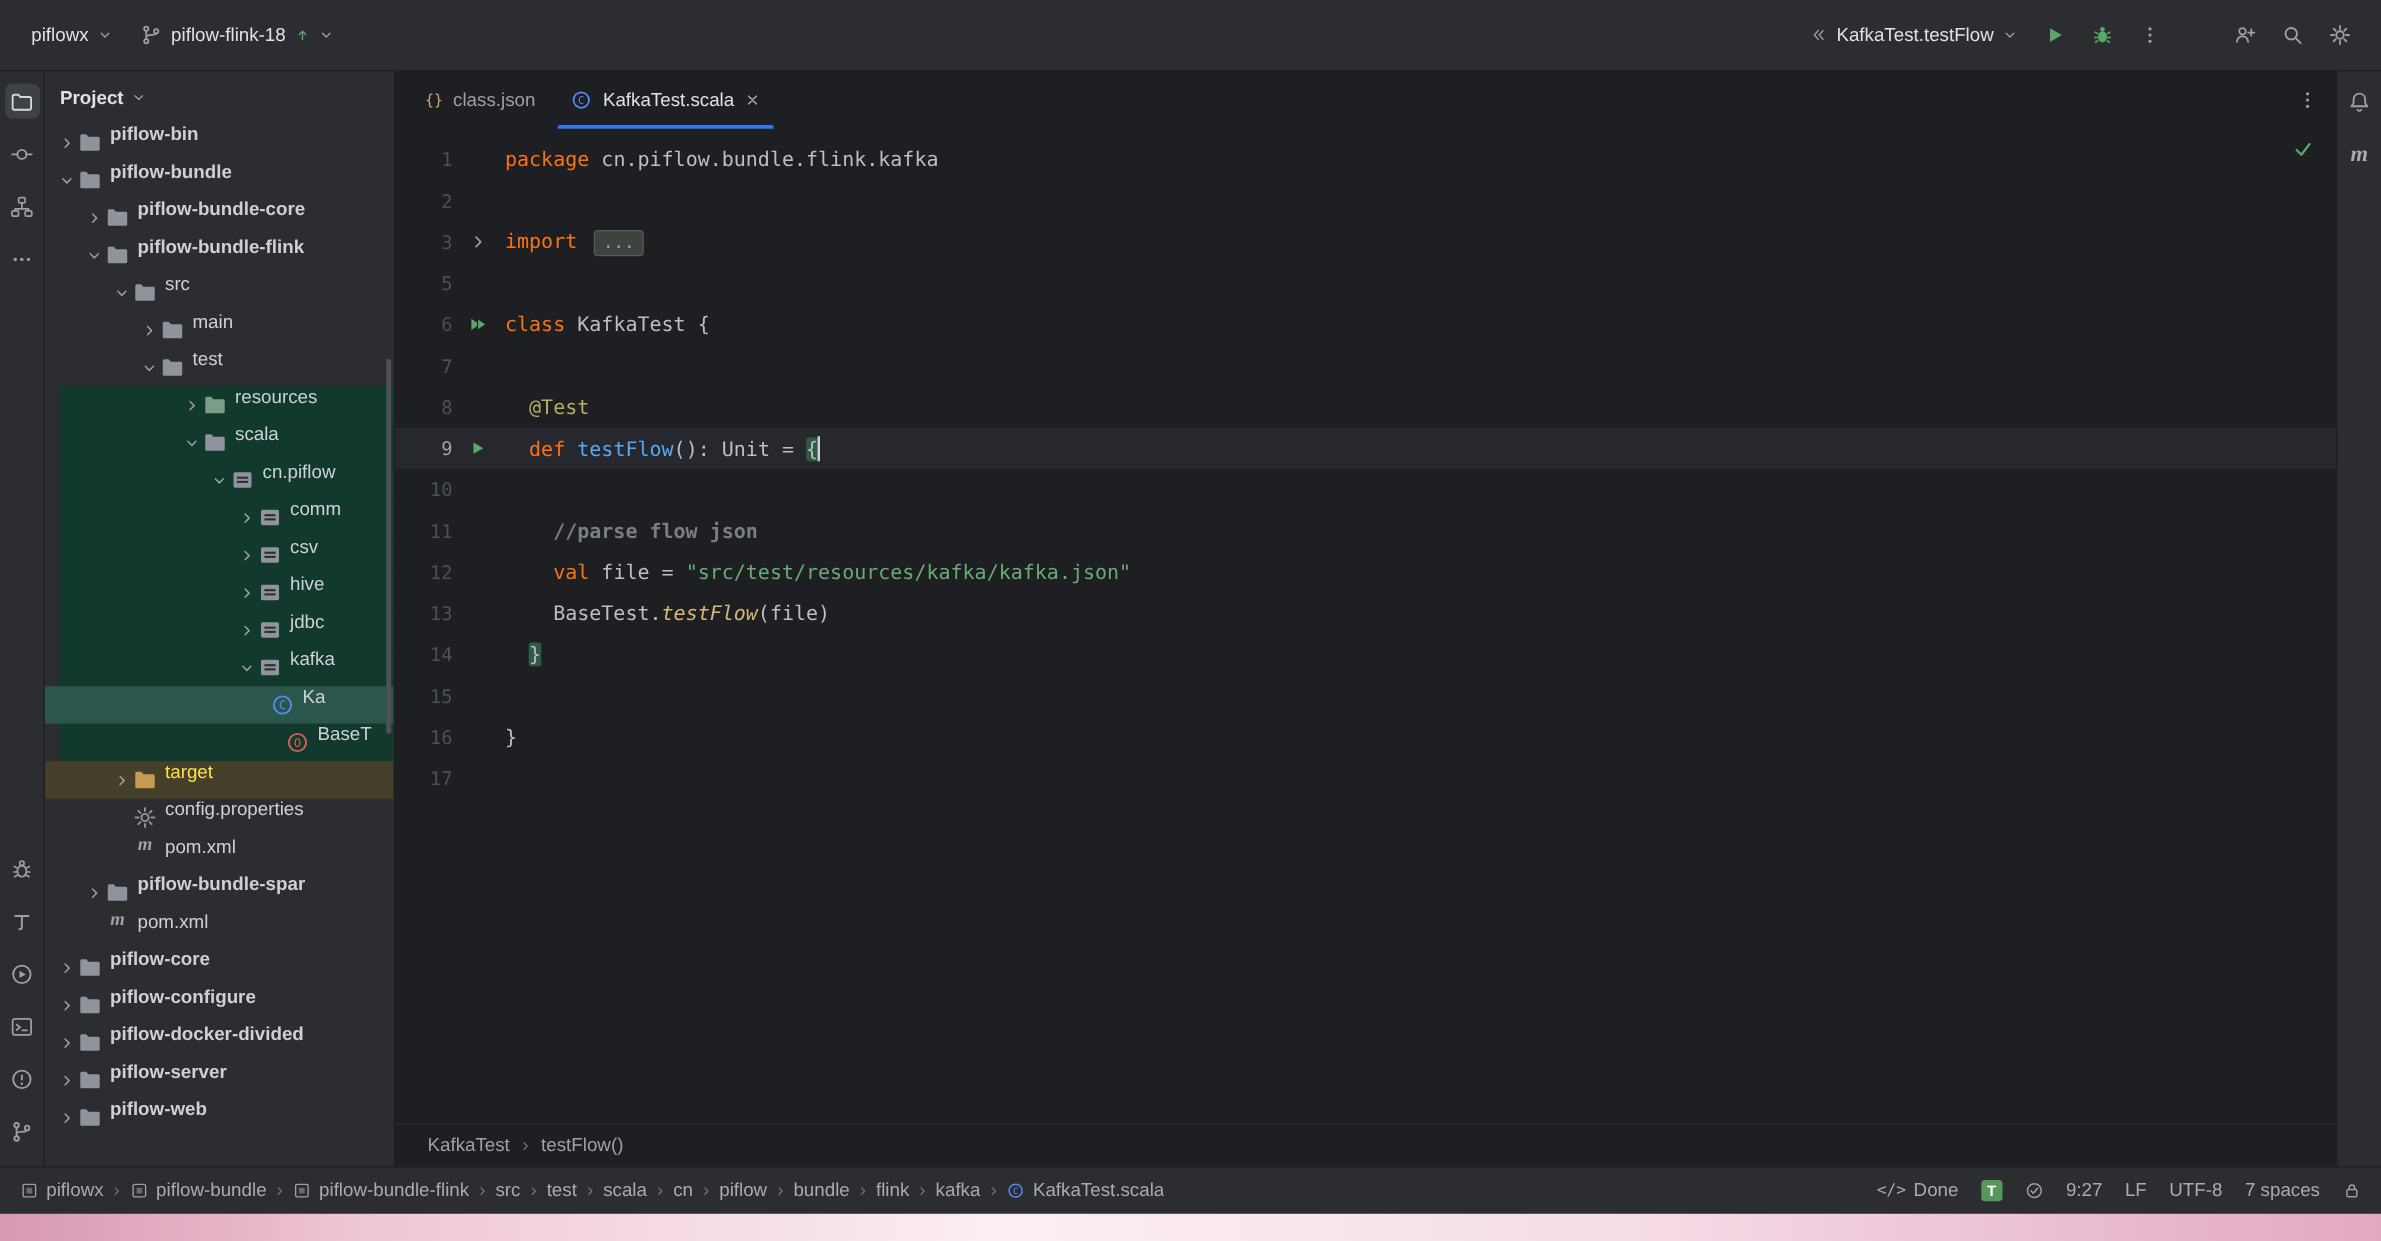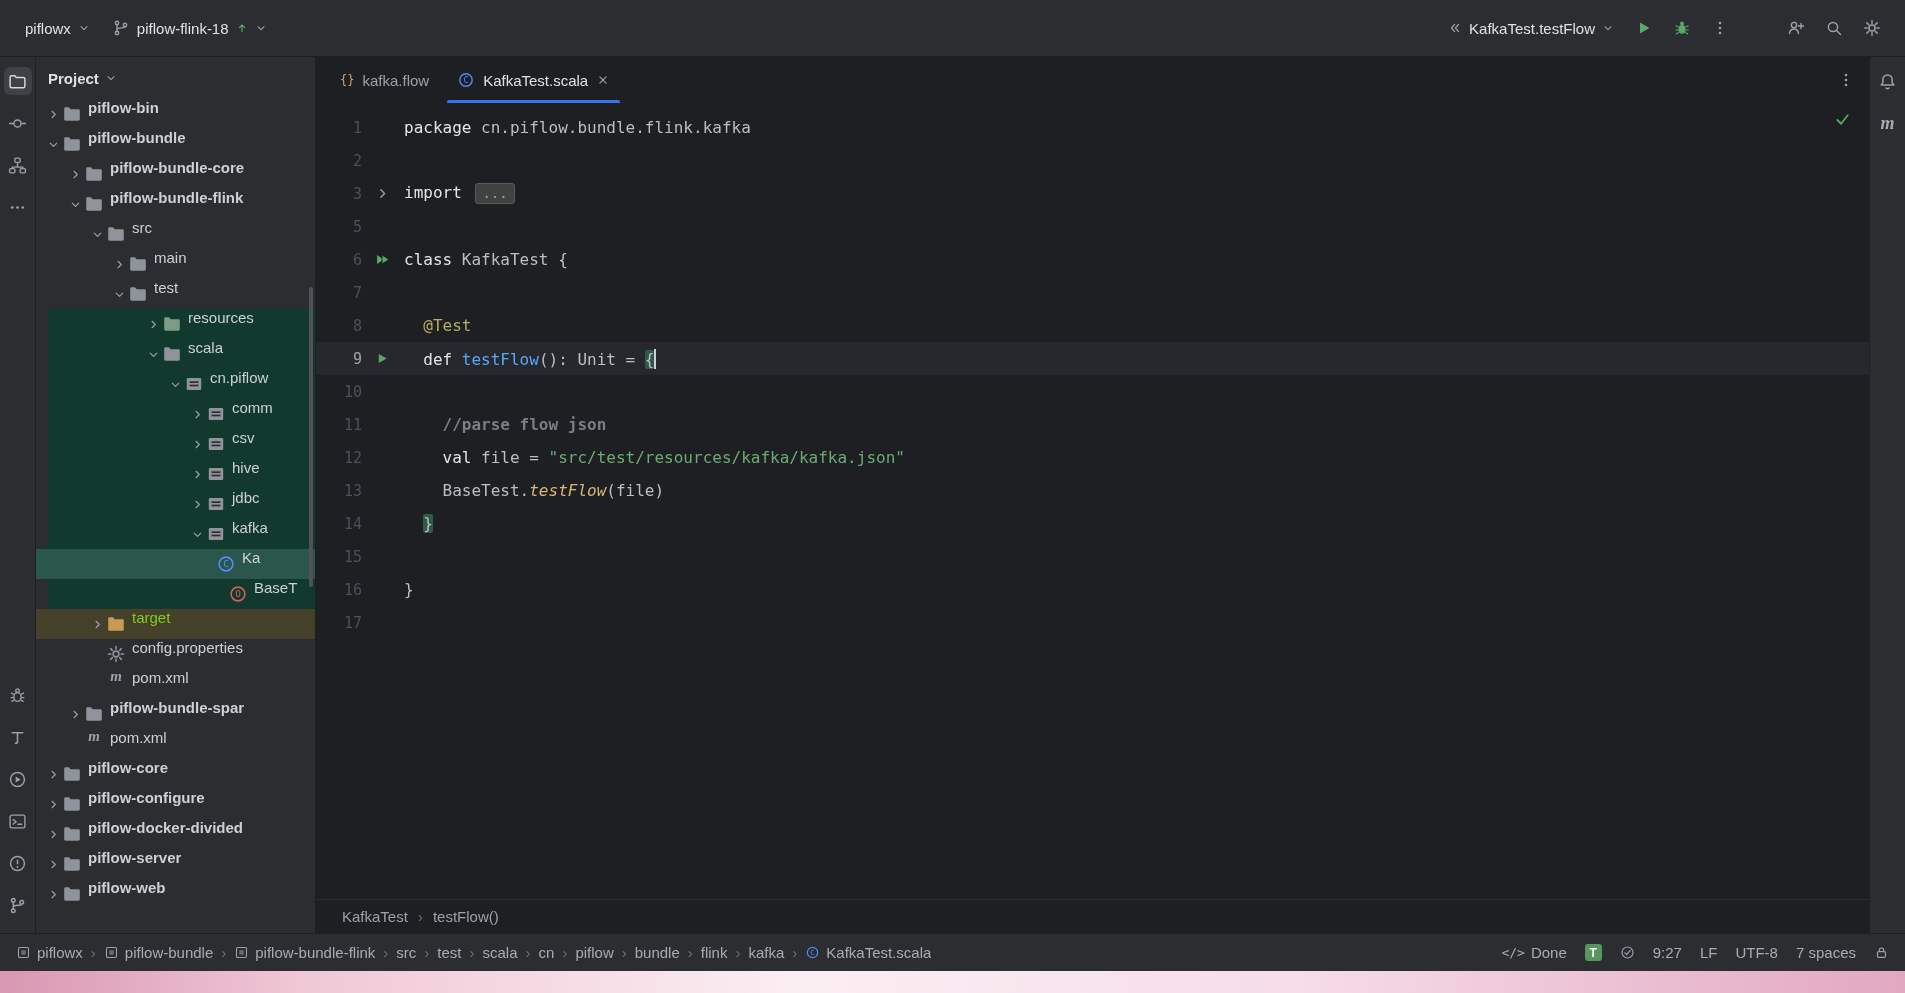--- a/index.html
+++ b/index.html
@@ -41,21 +41,21 @@
     padding:0 12px; font-size:15px; font-weight:bold; color:#DFE1E5; }
   .tree { flex:1; overflow:hidden; font-size:15px; color:#CED0D6; }
   .row { height:30px; display:flex; white-space:nowrap; overflow:hidden; }
   .row.bold { font-weight:bold; }
   .row .chev { width:18px; flex:none; display:flex; justify-content:center; color:#9DA0A8; }
   .row .chev svg { width:13px; height:13px; }
   .row .ficon { width:20px; flex:none; display:flex; justify-content:center; margin-right:6px; }
   .row.bg-green { background:#11392E;margin-left:12px; }
   .row.bg-sel   { background:#2B564B; }
   .row.bg-olive { background:#45402A; }
-  .row.bg-olive .lbl { color:#84cc16; }
+  .row.bg-olive .lbl { color:#fde047; }
   .f-folder { color:#8F949C; } .f-res { color:#7C9C85; } .f-excl { color:#C89B55; }
   .mvn { font-family:"Liberation Serif", serif; font-style:italic; font-weight:bold;
     color:#9DA0A8; font-size:15px; line-height:1; }
   .mvn.big { font-size:18px; color:#A8ABB2; }
   .jsn { font-family:"DejaVu Sans Mono", monospace; font-size:12px; color:#C9A86B; line-height:1; }
   .vscroll { position:absolute; right:2px; top:230px; width:4px; height:300px;
     background:#4E5157; border-radius:2px; }
 
   
   .editor-col { flex:1; min-width:0; display:flex; flex-direction:column; background:#1e1f22; }
@@ -71,21 +71,21 @@
   .code-wrap { flex:1; min-height:0; position:relative; overflow:hidden; padding-top:8px; }
   .codeline { display:flex; height:33px; align-items:center;
     font-family:"DejaVu Sans Mono","Liberation Mono", monospace; font-size:16px; }
   .codeline.cur { background:#26282E; }
   .gutter { width:50px; flex:none; text-align:right; padding-right:4px; color:#4B5059;
     font-size:15px; }
   .codeline.cur .gutter { color:#A1A3AB; }
   .gslot { width:32px; flex:none; display:flex; align-items:center; justify-content:center; }
   .gslot svg { width:15px; height:15px; }
   .codetext { white-space:pre; color:#BCBEC4; padding-left:6px; }
-  .kw  { color:#e5e5e5; } .str { color:#6AAB73; } .cmt { color:#7A7E85;font-weight:bold; }
+  .kw  { color:#f97316; } .str { color:#6AAB73; } .cmt { color:#7A7E85;font-weight:bold; }
   .ann { color:#B3AE60; } .fn  { color:#56A8F5; } .pl { color:#BCBEC4; }
   .call{ color:#D5B778; font-style:italic; }
   .brace { background:#2F5A48; border-radius:2px; }
   .fold { display:inline-block; background:#3E4341; border:1px solid #575B55; border-radius:3px;
     color:#9DA0A8; padding:0 6px; margin-left:4px; font-size:14px; line-height:19px; }
   .caret { display:inline-block; width:2px; height:20px; background:#CED0D6; vertical-align:text-bottom; }
   .editor-check { position:absolute; top:8px; right:18px; }
   .editor-check svg { width:17px; height:17px; }
 
   .editor-breadcrumb { height:34px; flex:none; display:flex; align-items:center; gap:10px;
@@ -640,21 +640,21 @@
         </div>
       <div class="vscroll"></div>
     </div>
 
     <div class="editor-col">
       <div class="tabbar" id="tabbar">
           <div class="tab">
             <span class="icon ">
               <span class="jsn">{}</span>
             </span>
-            <span>kafka.flow</span>
+            <span>class.json</span>
           </div>
           <div class="tab active">
             <span class="icon ">
               <svg viewBox="0 0 18 18">
                 <circle cx="9" cy="9" r="6.2" fill="none" stroke="#548AF7" stroke-width="1.4"></circle>
                 <text x="9" y="12.1" text-anchor="middle" font-size="8.5" font-family="monospace" fill="#548AF7">C</text>
               </svg>
             </span>
             <span>KafkaTest.scala</span>
             <span class="icon sm close">

